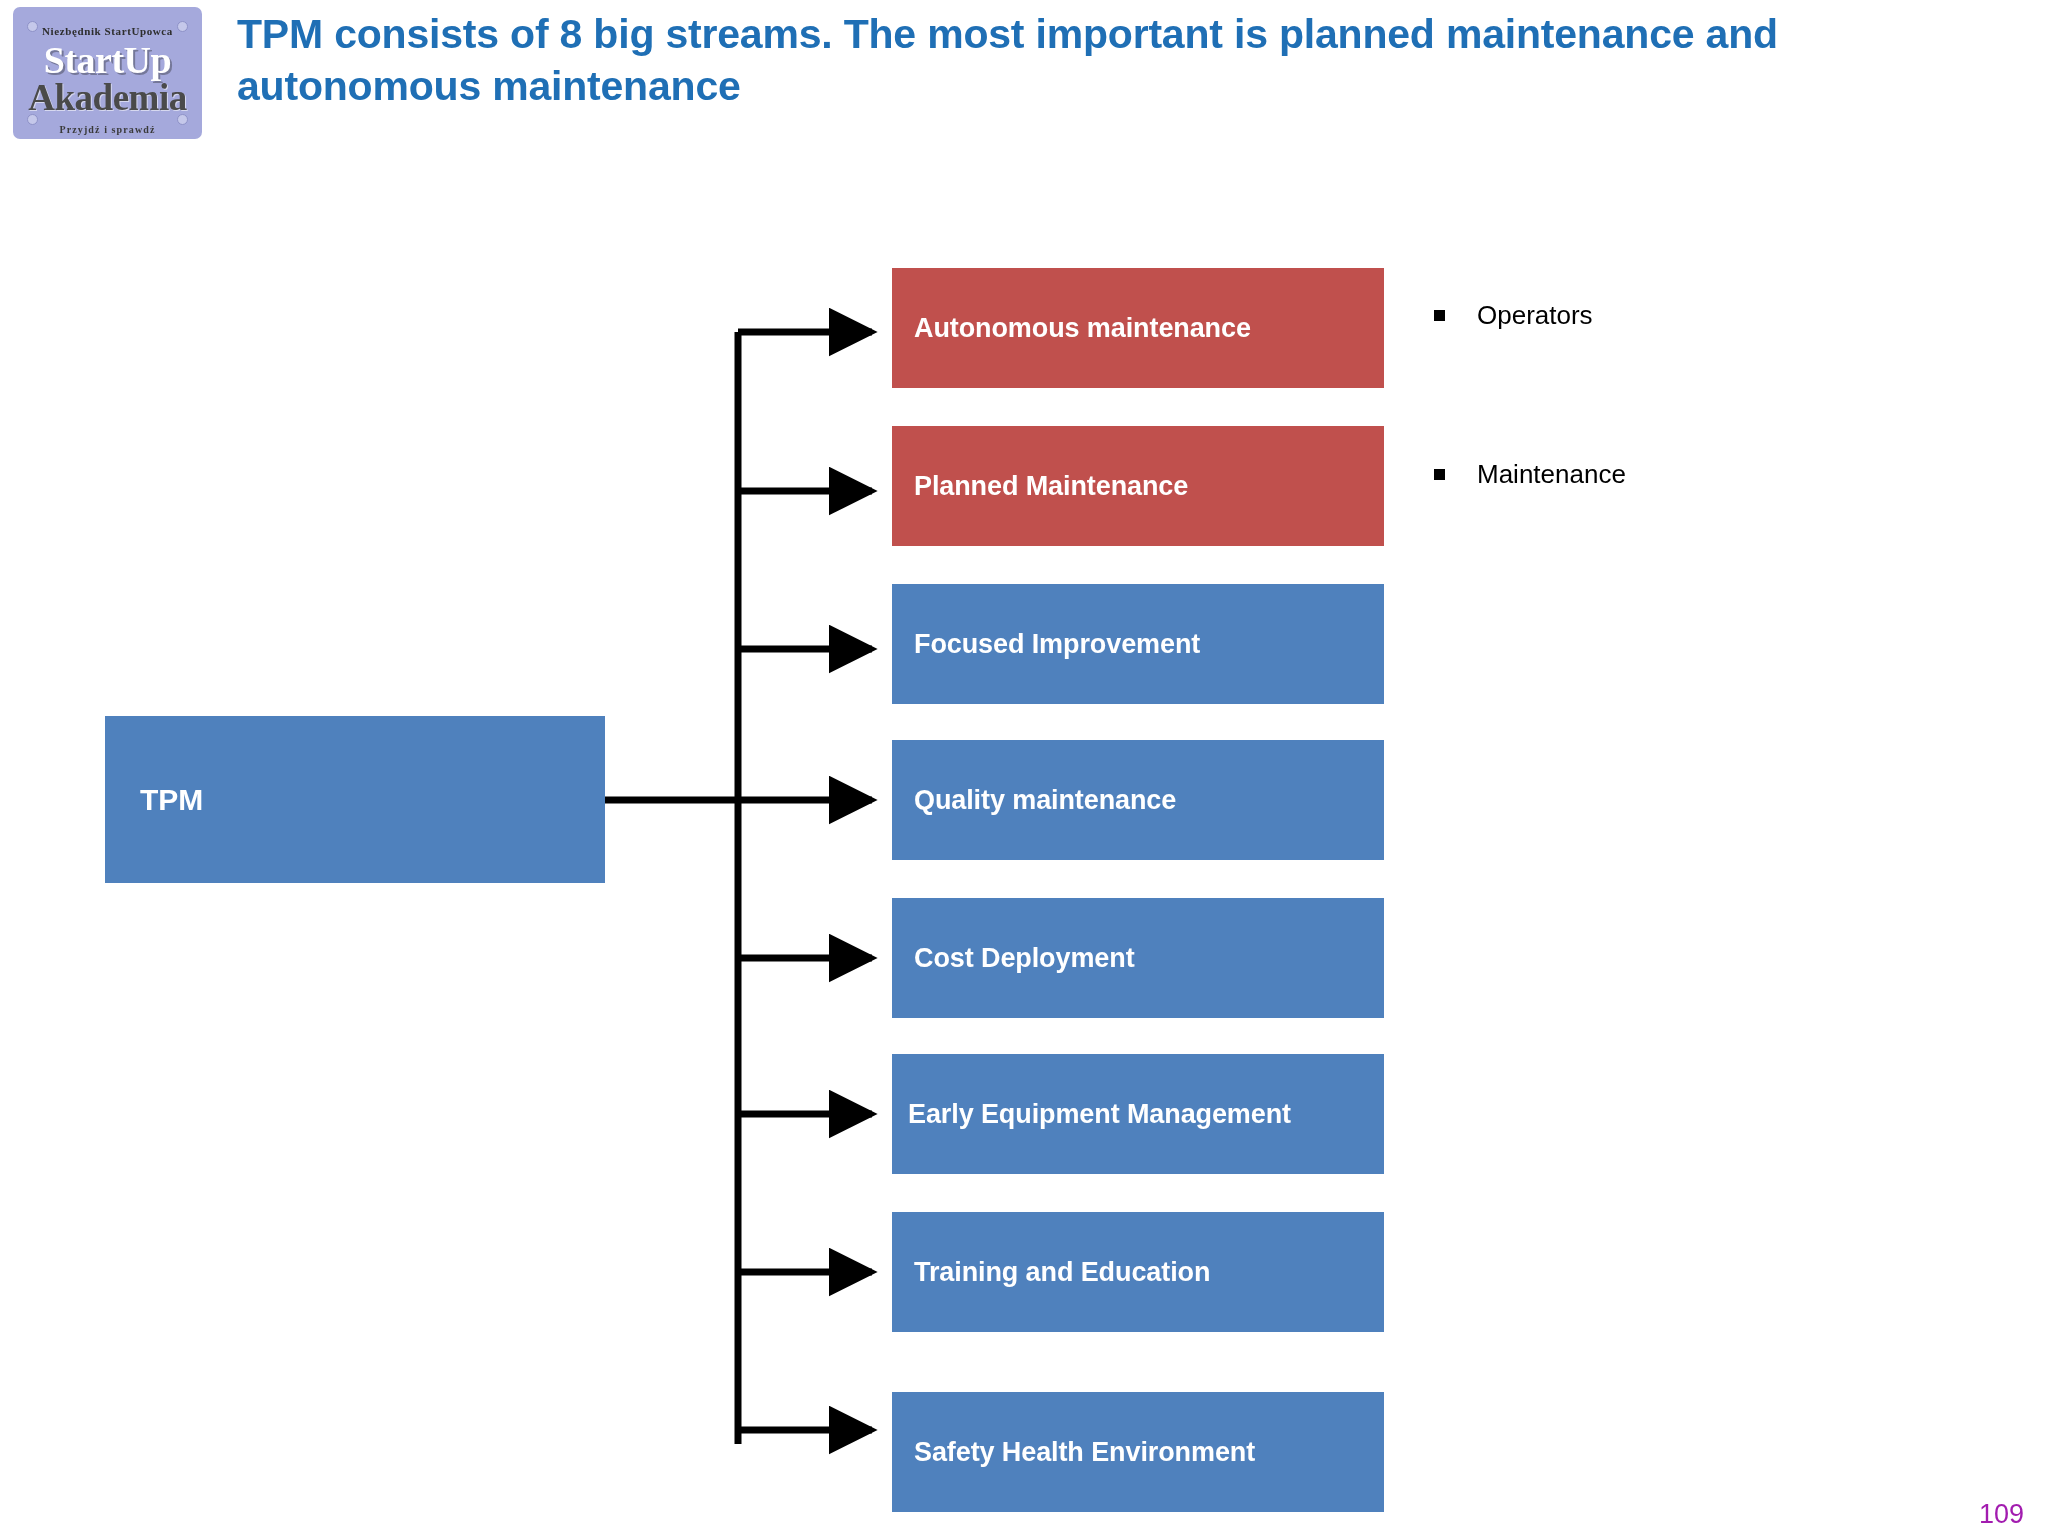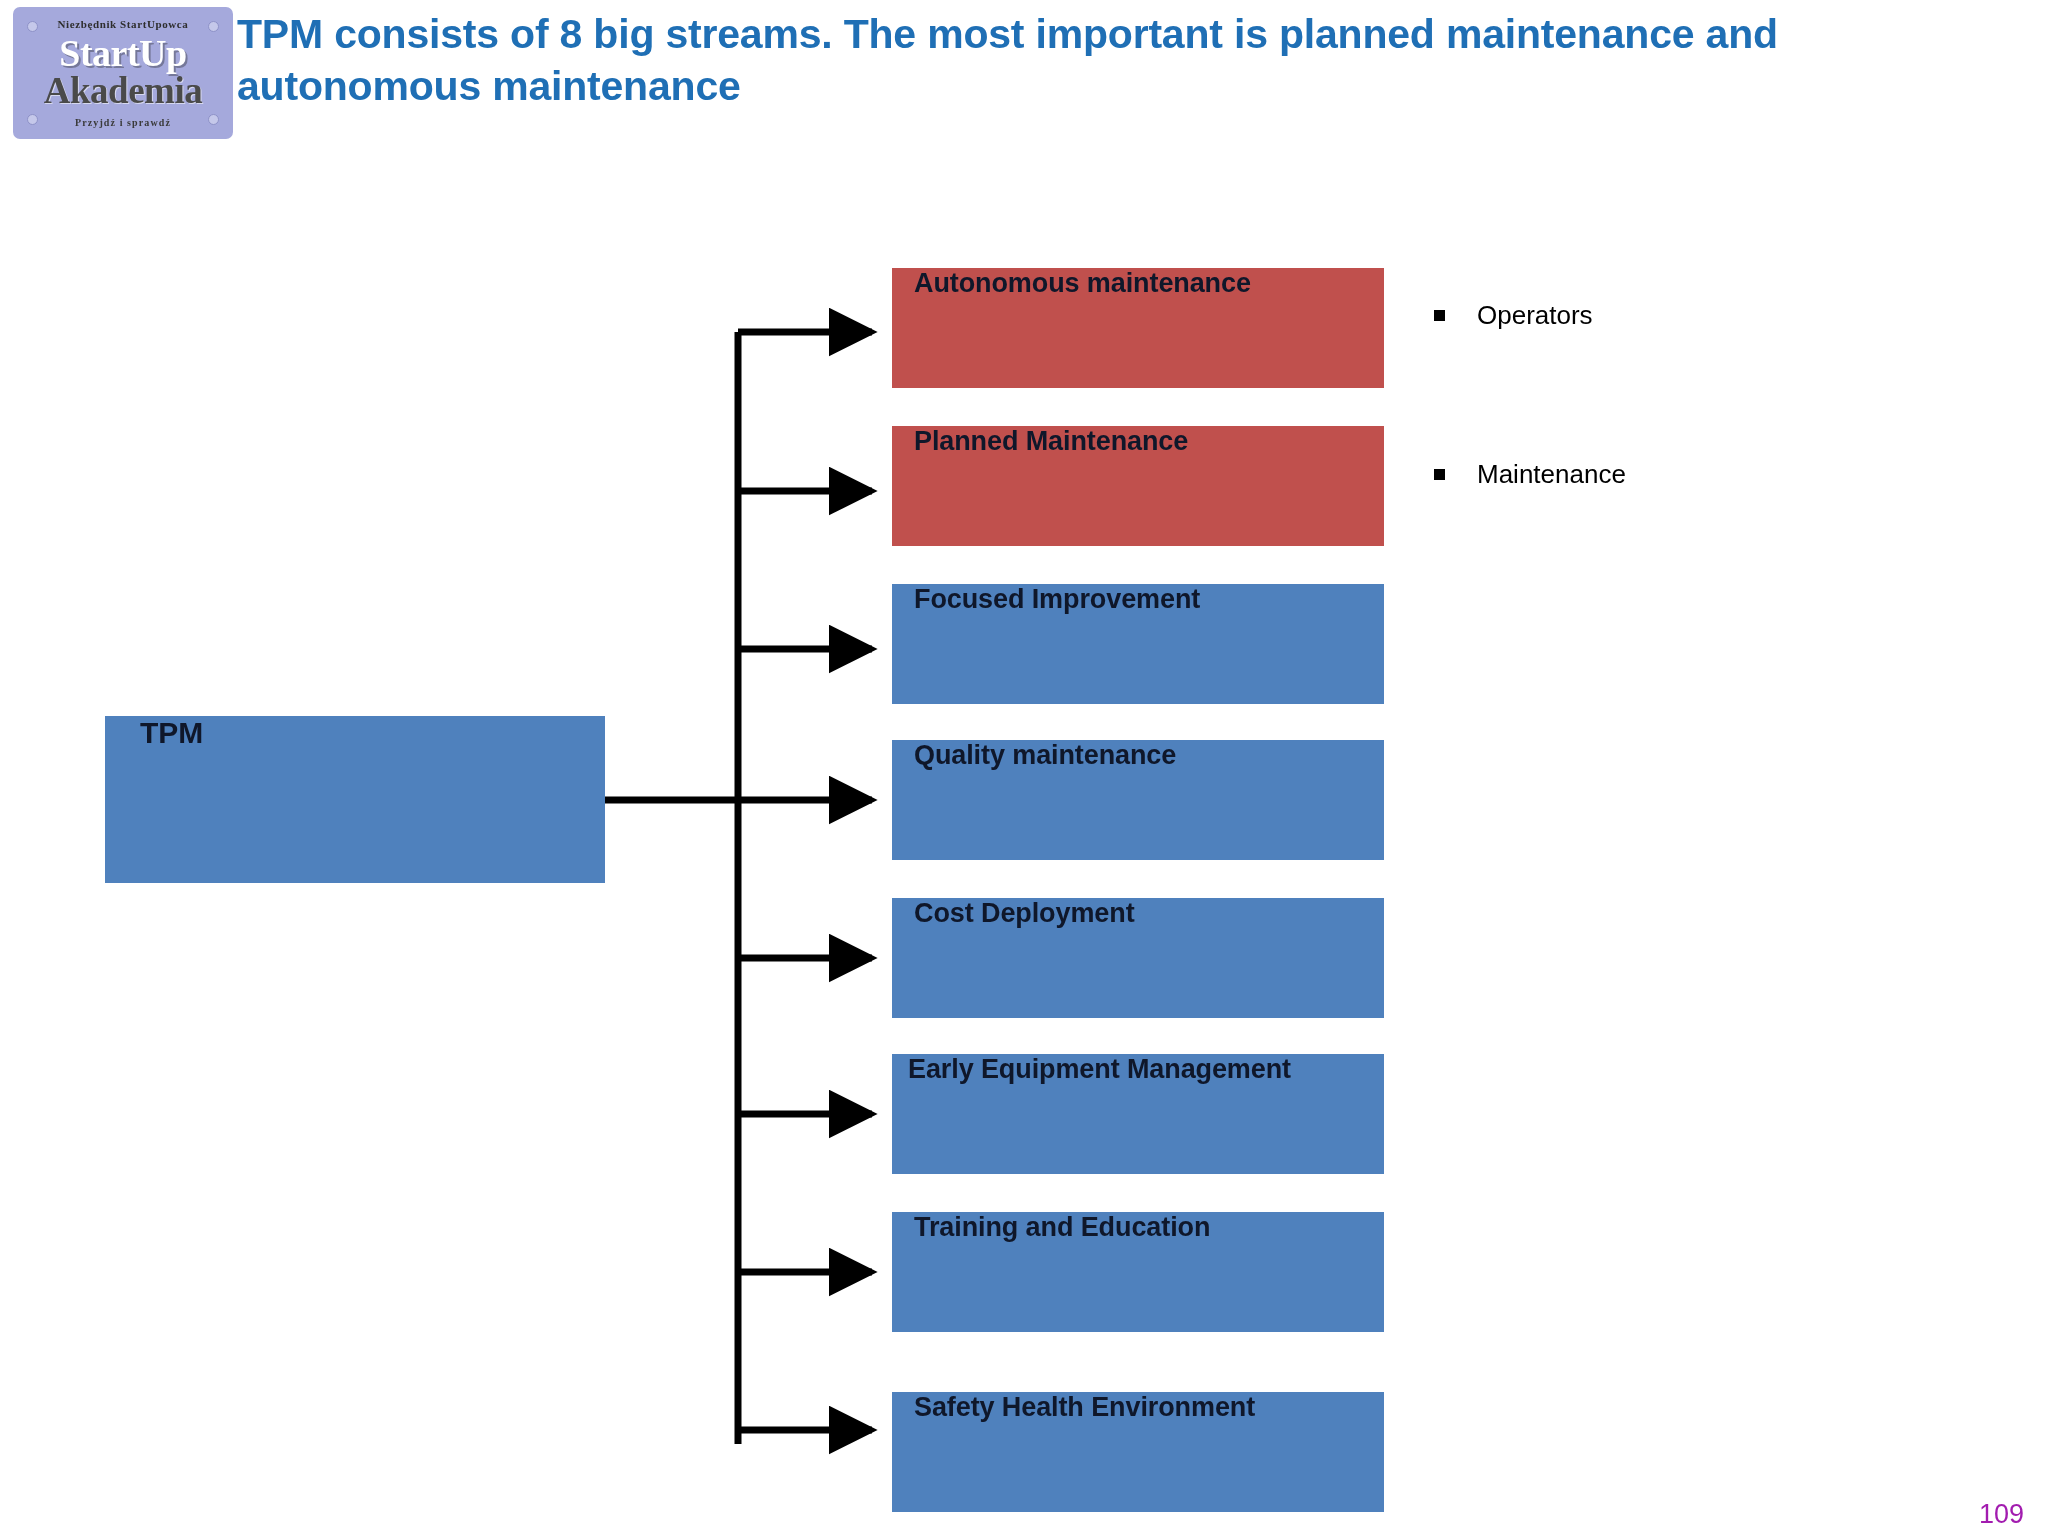--- a/index.html
+++ b/index.html
@@ -16,31 +16,31 @@
     height: 1536px;
     background: #ffffff;
     overflow: hidden;
   }
 
   
   #logo {
     position: absolute;
     left: 13px;
     top: 7px;
-    width: 220px;
+    width: 189px;
     height: 132px;
     background: #a3a7dd;
     background: linear-gradient(160deg, #a9add e0 0%, #a2a6db 100%);
     background-color: #a5a9dc;
     border-radius: 7px;
     box-sizing: border-box;
     display: flex;
     flex-direction: column;
     align-items: center;
-    justify-content: center;
+    justify-content: flex-end;
     overflow: hidden;
   }
   #logo .logo-top {
     font-family: "Liberation Serif", serif;
     font-weight: bold;
     font-size: 11px;
     letter-spacing: 0.6px;
     color: #2e2e2e;
     margin-top: 4px;
     white-space: nowrap;
@@ -99,22 +99,22 @@
     font-family: "Liberation Sans", sans-serif;
     font-weight: bold;
     font-size: 41px;
     line-height: 1.28;
     letter-spacing: -0.2px;
   }
   .node {
     position: absolute;
     box-sizing: border-box;
     display: flex;
-    align-items: flex-start;
-    color: #0f172a;
+    align-items: center;
+    color: #ffffff;
     font-family: "Liberation Sans", sans-serif;
     font-weight: bold;
     font-size: 27px;
     padding-left: 22px;
     letter-spacing: -0.1px;
   }
   .node.root {
     left: 105px;
     top: 716px;
     width: 500px;

